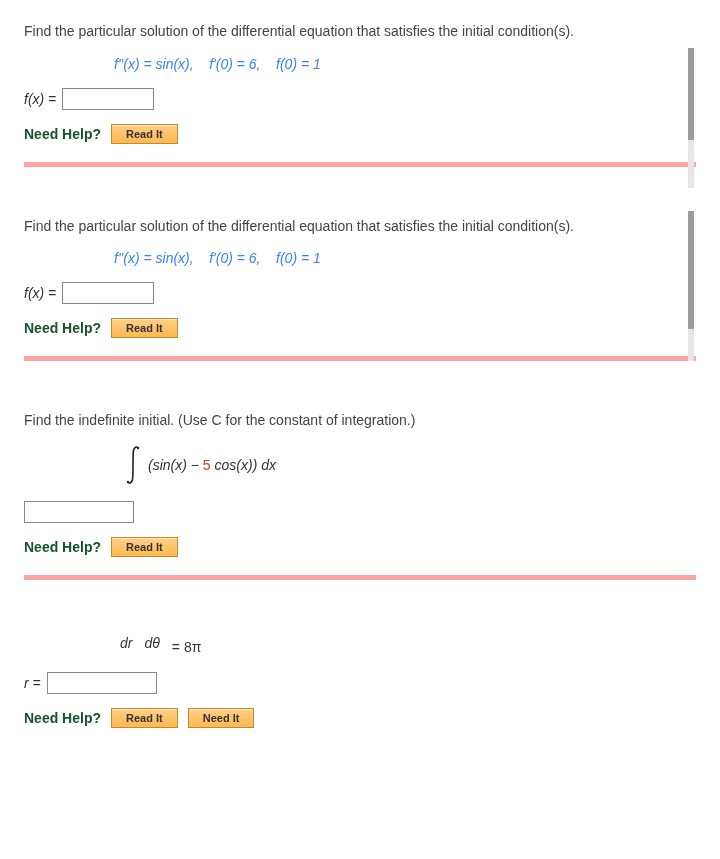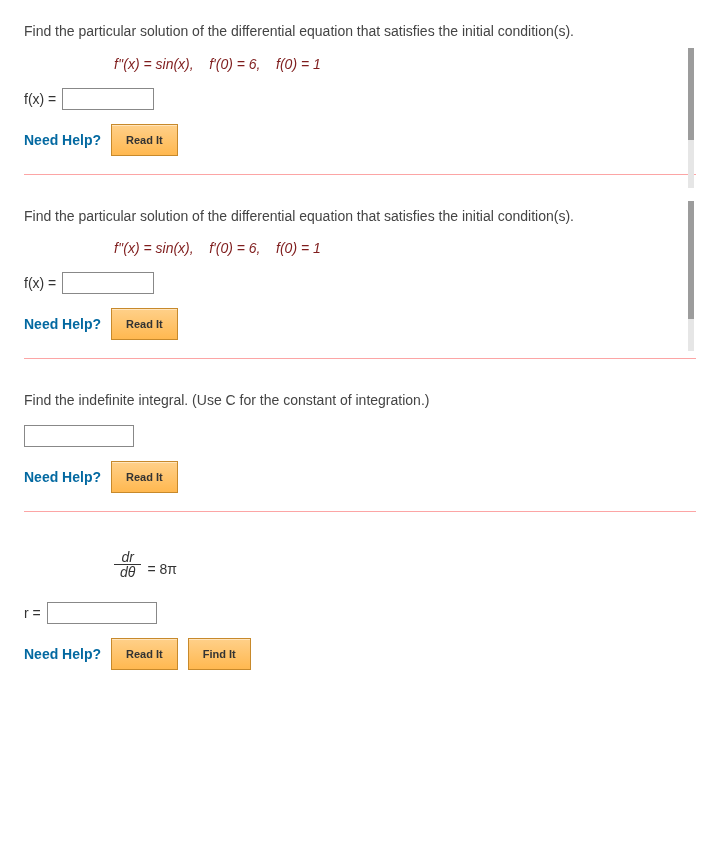--- a/index.html
+++ b/index.html
@@ -7,70 +7,71 @@
     margin: 0;
     padding: 20px 24px;
     font-family: Arial, Helvetica, sans-serif;
     font-size: 14px;
     color: #333;
     background: #fff;
     width: 720px;
     position: relative;
   }
   .question {
-    border-bottom: 1px solid #fca5a5;
+    border-bottom: 5px solid #fca5a5;
     padding-bottom: 18px;
-    margin-bottom: 32px;
+    margin-bottom: 50px;
     position: relative;
   }
   .prompt {
     color: #444;
     margin: 2px 0 14px 0;
     line-height: 1.4;
   }
   .equation-line {
     text-align: left;
     padding-left: 90px;
     font-style: italic;
     margin: 8px 0 16px 0;
-    color: #7f1d1d;
+    color: #3b82f6;
   }
   .answer-row {
     display: flex;
     align-items: center;
     gap: 6px;
     margin: 8px 0 14px 0;
   }
   .fx-label {
+    font-style: italic;
     color: #333;
   }
   .answer-input {
     height: 22px;
     border: 1px solid #888;
     background: #fff;
     padding: 0 4px;
     font-size: 13px;
   }
   .answer-input.w110 { width: 92px; }
   .help-row {
     display: flex;
     align-items: center;
     gap: 10px;
     margin-top: 10px;
   }
   .need-help {
-    color: #0369a1;
+    color: #14532d;
     font-weight: bold;
     font-size: 14px;
   }
   .hbtn {
     display: inline-flex;
     align-items: center;
     justify-content: center;
-    height: 32px;
+    height: 20px;
     padding: 0 14px;
     font-size: 11px;
     font-weight: bold;
     color: #333;
     background: linear-gradient(#ffd089, #ffb850);
     border: 1px solid #c7892b;
     cursor: pointer;
     box-shadow: inset 0 1px 0 rgba(255,255,255,.45);
   }
   .vbar-outer {
@@ -88,21 +89,20 @@
     display: flex;
     align-items: center;
     gap: 6px;
     padding-left: 100px;
     margin: 6px 0 16px 0;
     font-style: italic;
   }
   .integral-sign svg { display: block; }
   .frac {
     display: inline-flex;
-    flex-direction: column;
     align-items: center;
     font-style: italic;
     line-height: 1.05;
     margin-left: 90px;
     margin-top: 6px;
     margin-bottom: 14px;
   }
   .frac .num { padding: 0 6px; }
   .frac .bar { border-top: 1px solid #333; width: 100%; }
   .frac .den { padding: 0 6px; }
@@ -149,21 +149,33 @@
   <div class="help-row">
     <span class="need-help">Need Help?</span>
     <span class="hbtn">Read It</span>
   </div>
   <div class="vbar-outer" style="top:-6px; height:150px;">
     <div class="vbar-inner" style="height:118px;"></div>
   </div>
 </div>
 
 <div class="question">
-  <div class="prompt">Find the indefinite integral. (Use C for the constant of integration.)</div>
+  <div class="prompt">Find the indefinite initial. (Use C for the constant of integration.)</div>
+  <div class="integral-wrap">
+    <span class="integral-sign">
+      <svg width="18" height="40" viewBox="0 0 18 40">
+        <path d="M13 2 C9 2 9 6 9 20 C9 34 9 38 5 38" stroke="#222" stroke-width="1.6" fill="none" stroke-linecap="round"></path>
+        <circle cx="14" cy="3" r="1.2" fill="#222"></circle>
+        <circle cx="4" cy="37" r="1.2" fill="#222"></circle>
+      </svg>
+    </span>
+    <span>
+      <span>(sin(x) − </span><span style="color:#c83c1e; font-style:normal;">5</span><span> cos(x)) dx</span>
+    </span>
+  </div>
   <div class="answer-row">
     <input class="answer-input" style="width: 110px;" type="text">
   </div>
   <div class="help-row">
     <span class="need-help">Need Help?</span>
     <span class="hbtn">Read It</span>
   </div>
 </div>
 
 <div class="question" style="border-bottom:none; margin-bottom:0;">
@@ -175,15 +187,15 @@
     </span>
     <span style="font-style:normal;text-align:right;"> = 8π</span>
   </div>
   <div class="answer-row">
     <span class="fx-label">r =</span>
     <input class="answer-input" style="width: 110px;" type="text">
   </div>
   <div class="help-row">
     <span class="need-help">Need Help?</span>
     <span class="hbtn">Read It</span>
-    <span class="hbtn">Find It</span>
+    <span class="hbtn">Need It</span>
   </div>
 </div>
 
 </body></html>

